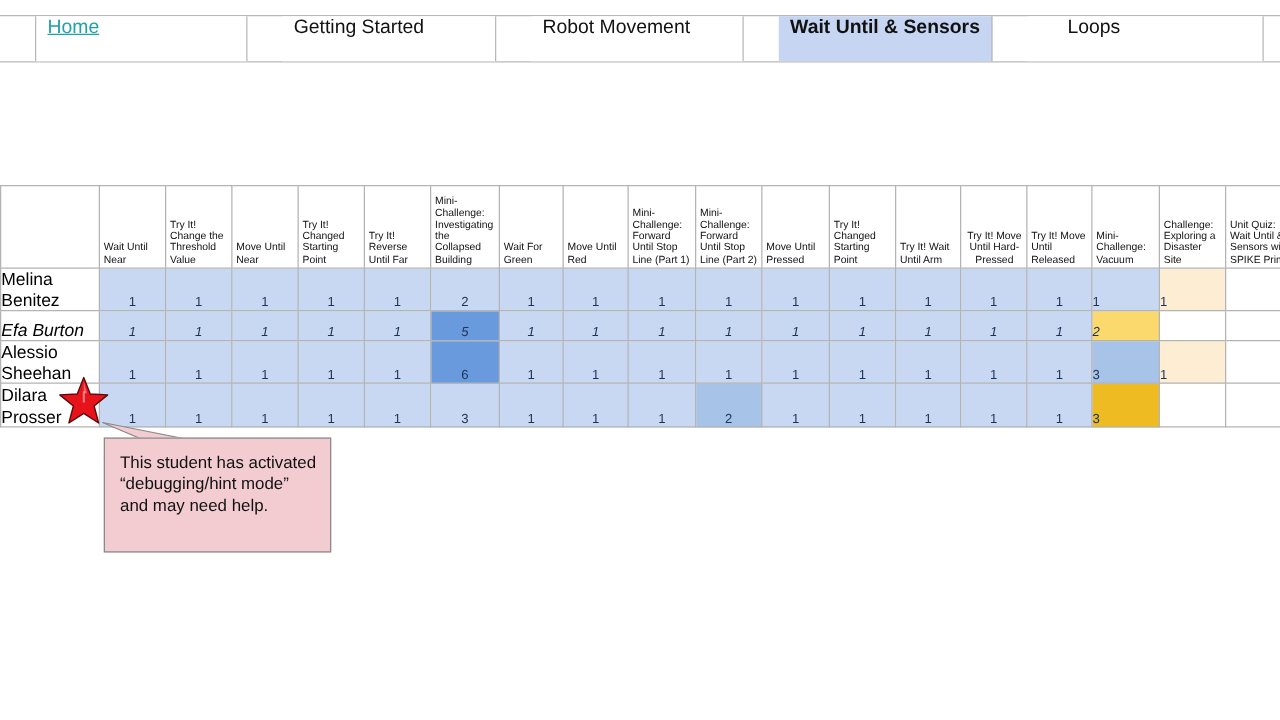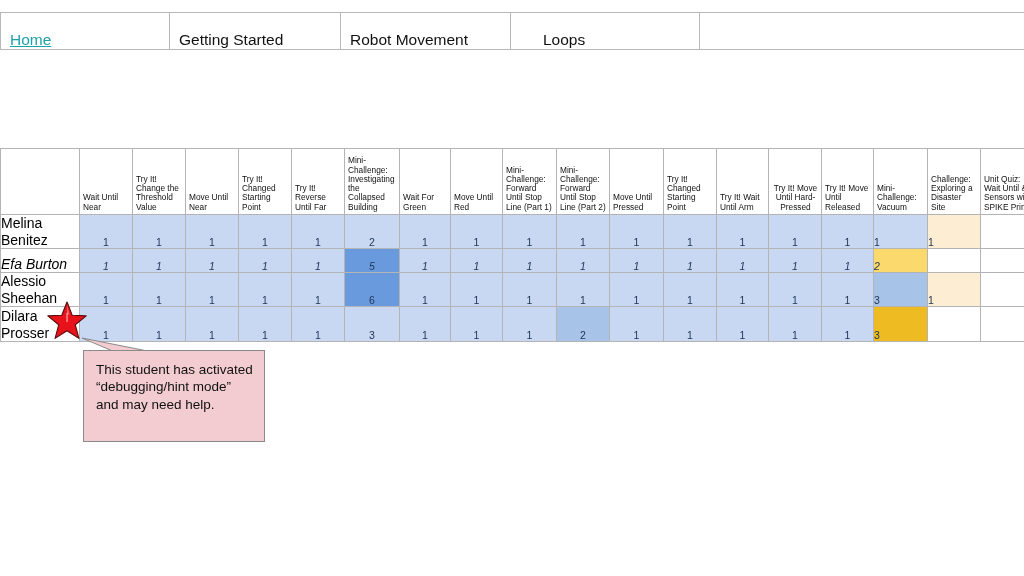--- a/index.html
+++ b/index.html
@@ -25,27 +25,28 @@
     display: flex;
     border-top: 1px solid #b9b9b9;
     border-bottom: 1px solid #b9b9b9;
     box-sizing: border-box;
     background: #ffffff;
   }
   .nav-tab {
     box-sizing: border-box;
     border-right: 1px solid #b9b9b9;
     display: flex;
-    align-items: flex-end;
+    align-items: flex-start;
     padding-left: 9px;
     font-size: 15.5px;
     color: #111111;
     background: #ffffff;
     white-space: nowrap;
     overflow: hidden;
+    margin-left: 28px;
   }
   .nav-tab:first-child {
     border-left: 1px solid #b9b9b9;
   }
   .nav-tab.active {
     background: #c5d5f2;
     font-weight: bold;
     justify-content: center;
     padding-left: 0;
   }
@@ -177,20 +178,23 @@
 
 <div id="nav-tabs">
     <div class="nav-tab" style="width: 170px;">
       <span class="nav-link">Home</span>
     </div>
     <div class="nav-tab" style="width: 171px;">
       <span>Getting Started</span>
     </div>
     <div class="nav-tab" style="width: 170px;">
       <span>Robot Movement</span>
+    </div>
+    <div class="nav-tab active" style="width: 171px;">
+      <span>Wait Until &amp; Sensors</span>
     </div>
     <div class="nav-tab" style="width: 189px; padding-left: 32px;">
       <span>Loops</span>
     </div>
   </div>
 
 <table id="tracker-table">
   <thead>
     <tr>
       <th class="corner-head"></th>

